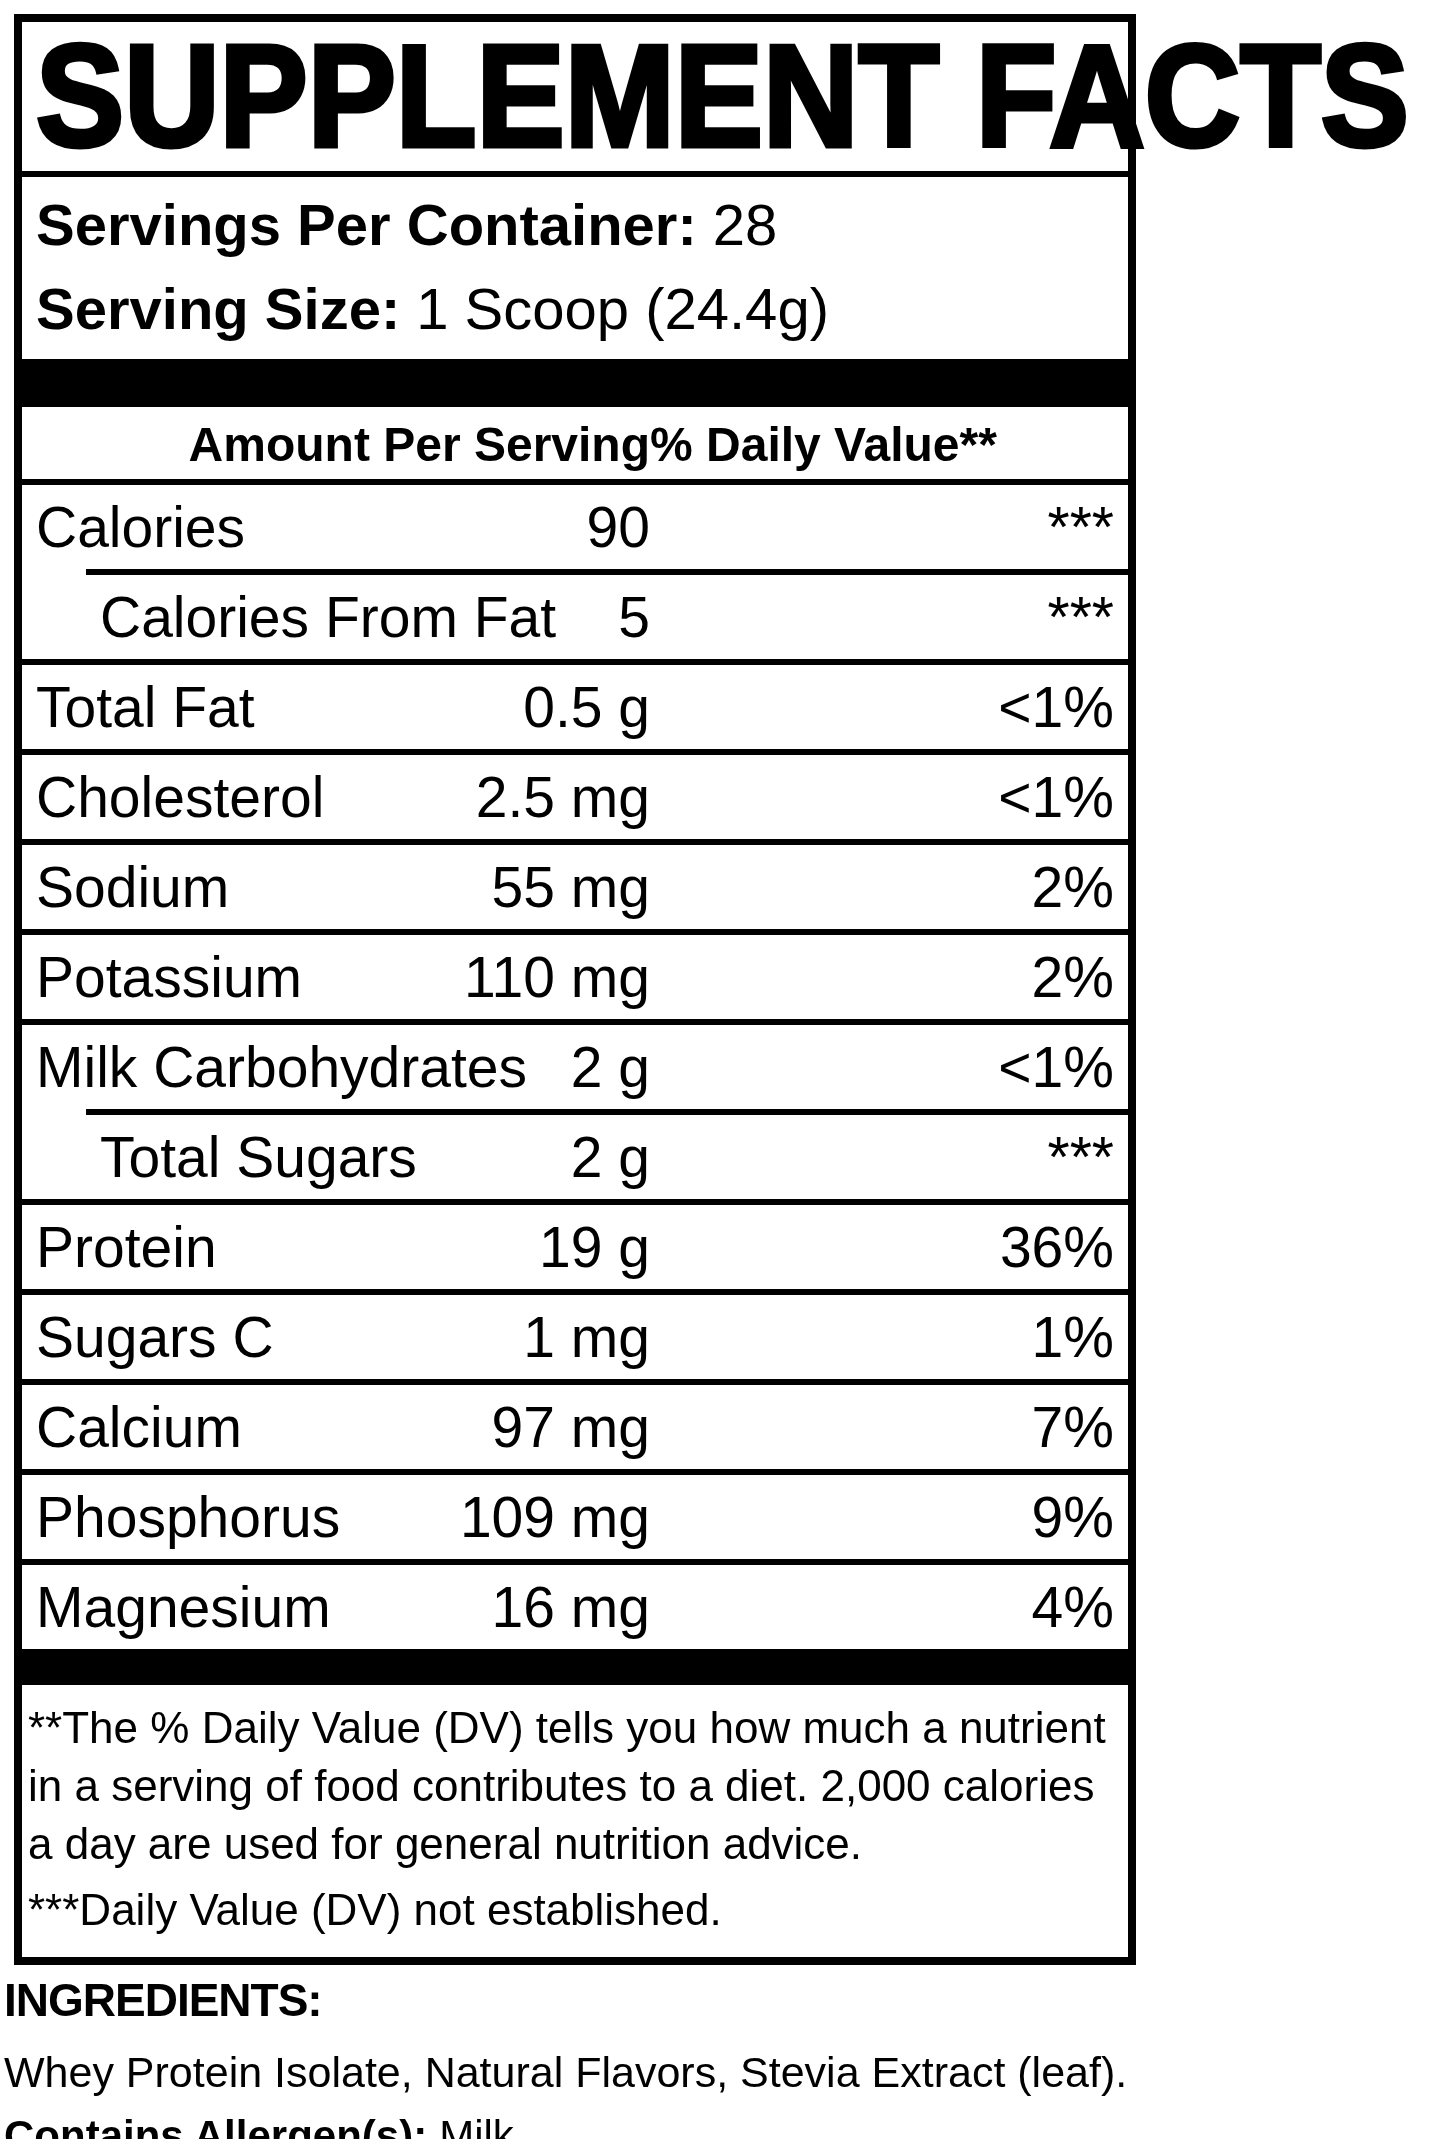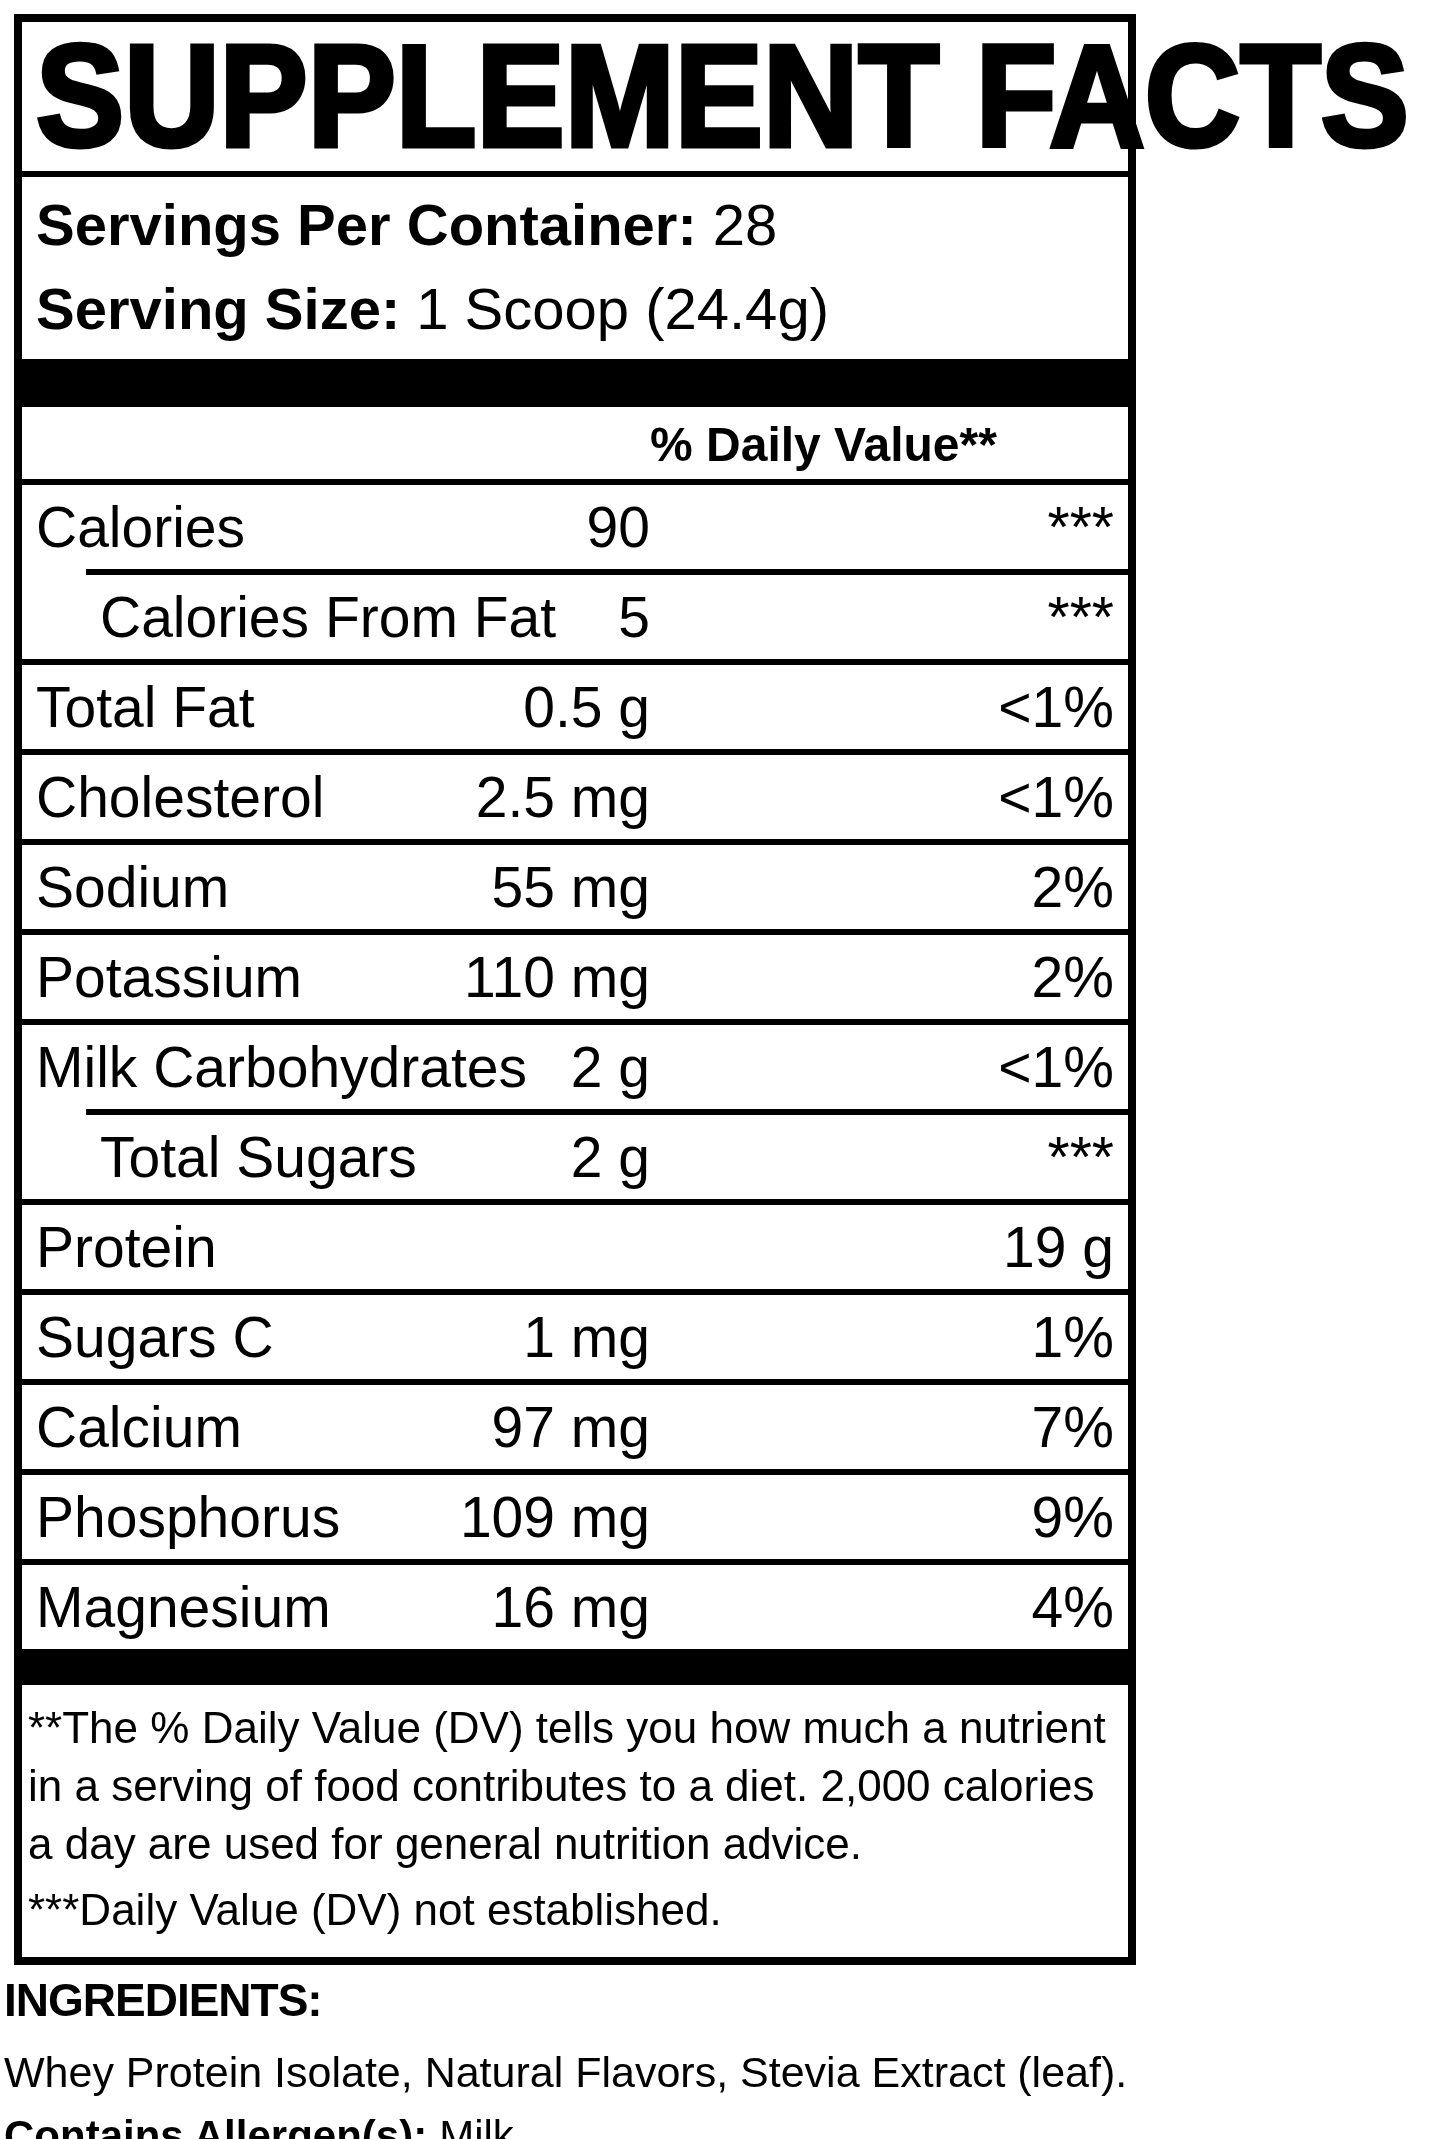--- a/index.html
+++ b/index.html
@@ -86,20 +86,21 @@
     </div>
     <div class="serving-line">
       <span class="serving-label">Serving Size:</span><span>1 Scoop (24.4g)</span>
     </div>
   </div>
 
   <div class="bar bar-top"></div>
 
   <div class="hdr-row">
     <span class="nm"></span>
+    <span class="amt">Amount Per Serving</span>
     <span class="dv">% Daily Value**</span>
   </div>
 
   <div class="row">
     <span class="nm">Calories</span>
     <span class="amt">90</span>
     <span class="dv">***</span>
   </div>
   <div class="row sub">
     <span class="nm">Calories From Fat</span>
@@ -132,20 +133,21 @@
     <span class="dv">&lt;1%</span>
   </div>
   <div class="row sub">
     <span class="nm">Total Sugars</span>
     <span class="amt">2 g</span>
     <span class="dv">***</span>
   </div>
   <div class="row">
     <span class="nm">Protein</span>
     <span class="amt">19 g</span>
+    <span class="dv">36%</span>
   </div>
   <div class="row">
     <span class="nm">Sugars C</span>
     <span class="amt">1 mg</span>
     <span class="dv">1%</span>
   </div>
   <div class="row">
     <span class="nm">Calcium</span>
     <span class="amt">97 mg</span>
     <span class="dv">7%</span>

